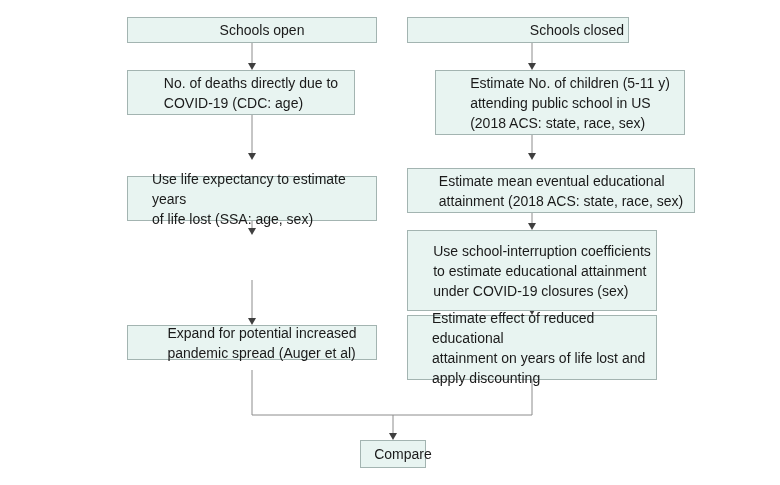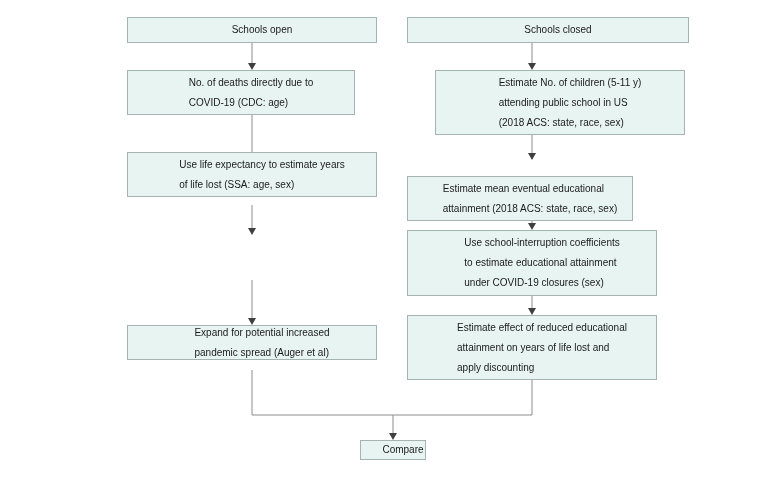--- a/index.html
+++ b/index.html
@@ -30,45 +30,45 @@
   .conn-head { fill: var(--arrow-head); stroke: none; }
   .box {
     position: absolute;
     box-sizing: border-box;
     background: var(--box-fill);
     border: 1px solid var(--box-border);
     display: flex;
     align-items: center;
     justify-content: center;
     text-align: center;
-    font-size: 10px;
+    font-size: 14px;
     line-height: 20px;
     padding-left: 20px;
   }
   .box .txt {
     display: inline-block;
     text-align: left;
     white-space: pre-line;
     padding: 0 4px;
   }
   .box.single .txt { text-align: center; }
   
   .l-header { left: 127px; top: 17px;  width: 250px; height: 26px; }
   .l-b0     { left: 127px; top: 70px;  width: 228px; height: 45px; }
-  .l-b1     { left: 127px; top: 152px; width: 250px; height: 45px; }
+  .l-b1     { left: 127px; top: 176px; width: 250px; height: 45px; }
   .l-b2     { left: 127px; top: 235px; width: 250px; height: 45px; }
   .l-b3     { left: 127px; top: 325px; width: 250px; height: 35px; }
   
-  .r-header { left: 407px; top: 17px;  width: 282px; height: 26px; }
+  .r-header { left: 407px; top: 17px;  width: 222px; height: 26px; justify-content: flex-end; }
   .r-b0     { left: 407px; top: 70px;  width: 250px; height: 65px; margin-left: 28px; }
-  .r-b1     { left: 407px; top: 176px; width: 226px; height: 45px; }
-  .r-b2     { left: 407px; top: 230px; width: 250px; height: 66px; }
+  .r-b1     { left: 407px; top: 168px; width: 288px; height: 45px; }
+  .r-b2     { left: 407px; top: 230px; width: 250px; height: 81px; }
   .r-b3     { left: 407px; top: 315px; width: 250px; height: 65px; }
   
-  .compare  { left: 360px; top: 440px; width: 66px;  height: 20px; }
+  .compare  { left: 360px; top: 440px; width: 66px;  height: 28px; }
 </style>
 </head>
 <body>
 
 <div class="canvas">
 
   <svg class="connectors" width="780" height="485" viewBox="0 0 780 485" xmlns="http://www.w3.org/2000/svg">
 
     <line class="conn-line" x1="252" y1="43" x2="252" y2="64"></line>
     <polygon class="conn-head" points="248,63 256,63 252,70"></polygon>

